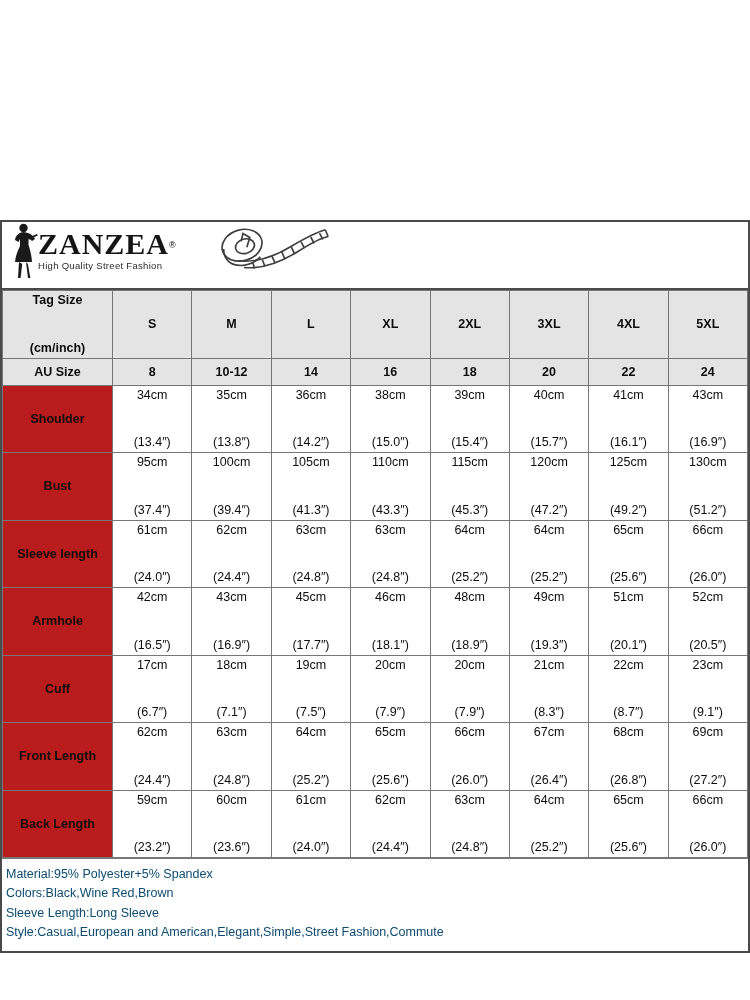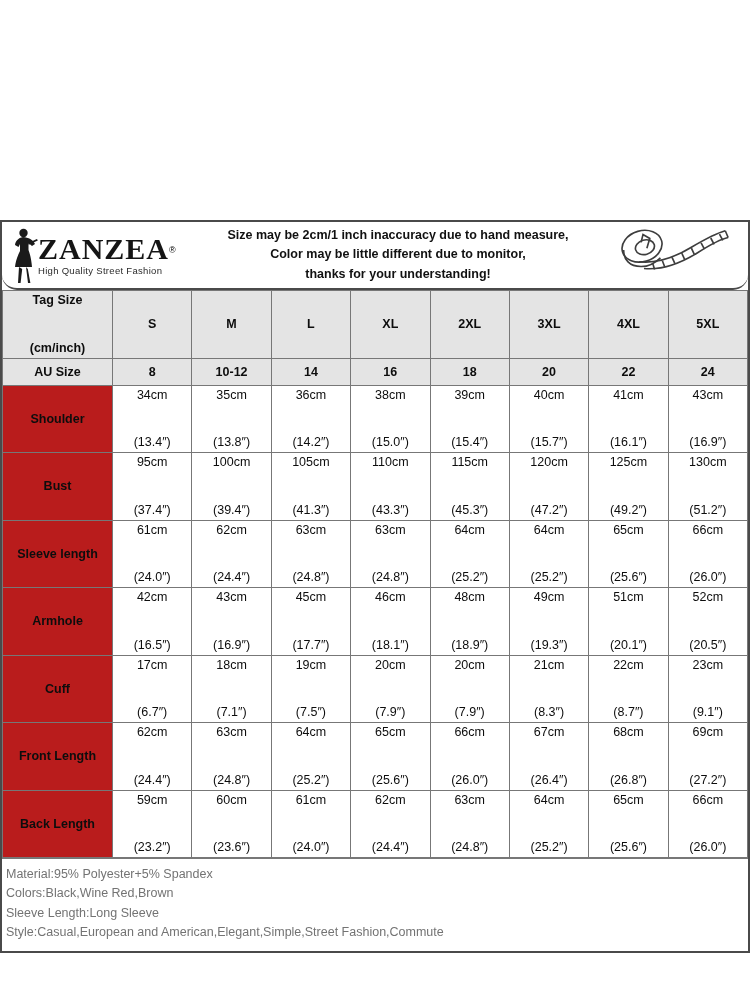--- a/index.html
+++ b/index.html
@@ -17,25 +17,24 @@
     position: absolute;
     left: 0; top: 220px;
     width: 750px;
     border: 2px solid #4a4a4a;
     background: #ffffff;
   }
 
   
   .banner {
     display: flex;
-    align-items: center;
+    align-items: flex-start;
     height: 68px;
     border-bottom: 2px solid #4a4a4a;
     background: #ffffff;
-    border-radius: 15px;
   }
   .logo-block {
     width: 196px;
     display: flex;
     align-items: center;
     padding-left: 8px;
     flex: 0 0 196px;
   }
   .logo-figure { width: 30px; height: 56px; flex: 0 0 30px; }
   .logo-text { margin-left: -2px; }
@@ -106,21 +105,21 @@
   .inch { display: block; line-height: 1.18; margin-top: 33px; }
 
   
   .footer {
     border-top: 1px solid #777777;
     padding: 6px 4px 8px 4px;
     background: #ffffff;
   }
   .footer-line {
     font-size: 12.5px;
-    color: #737373;
+    color: #0c4a6e;
     line-height: 1.55;
     white-space: nowrap;
   }
 </style>
 </head>
 <body>
 
 <div id="root">
   <div class="chart-wrap">
 
@@ -139,25 +138,20 @@
           </svg>
         </span>
         <span class="logo-text">
           <div>
             <span class="logo-word">ZANZEA</span><span class="logo-reg">®</span>
           </div>
           <div class="logo-tag">High Quality Street Fashion</div>
         </span>
       </div>
 
-      <div class="disclaimer">
-        <div>Size may be 2cm/1 inch inaccuracy due to hand measure,</div>
-        <div>Color may be little different due to monitor,</div>
-        <div>thanks for your understanding!</div>
-      </div>
 
       <div class="tape-block">
         <span>
           <svg viewBox="0 0 130 62" width="126" height="60" aria-hidden="true">
             <g fill="none" stroke="#3d3d3d" stroke-width="1.7">
               <ellipse cx="33" cy="24" rx="21" ry="16" transform="rotate(-16 33 24)"></ellipse>
               <ellipse cx="36" cy="25" rx="10" ry="7.5" transform="rotate(-16 36 25)"></ellipse>
               <path d="M14 28 C14 38 20 45 32 45 C40 45 47 41 52 36"></path>
               <path d="M32 20 L34 12 L41 16 L38 26"></path>
               <path d="M30 40 C48 42 66 36 84 25 C96 18 108 11 119 8"></path>

